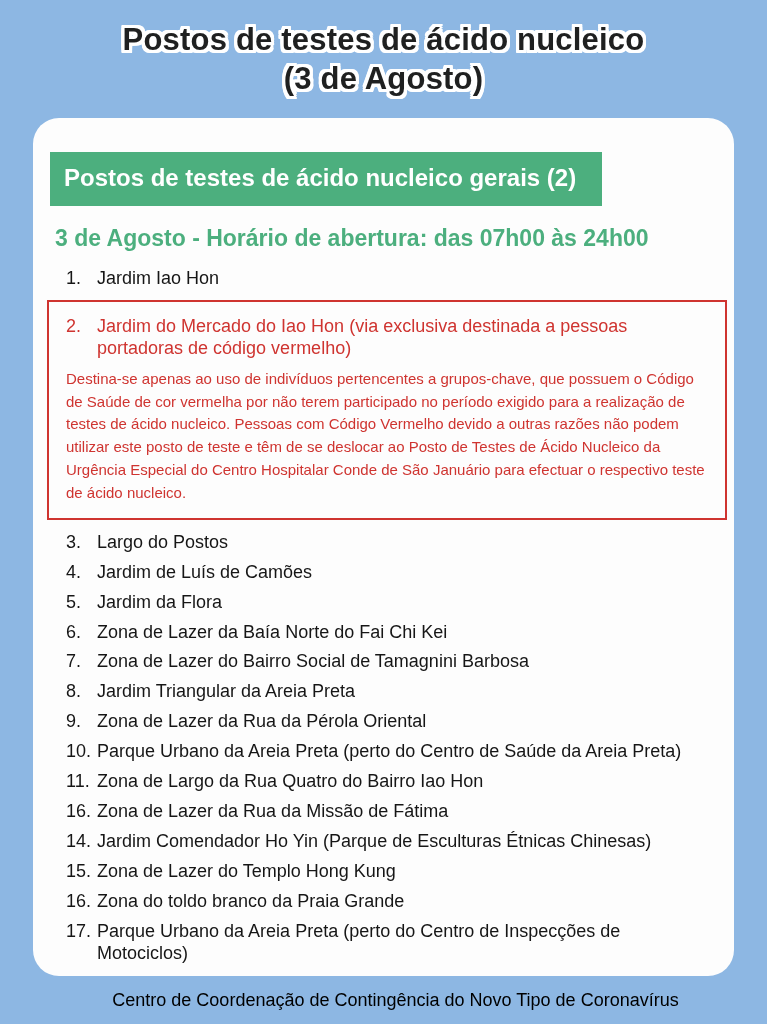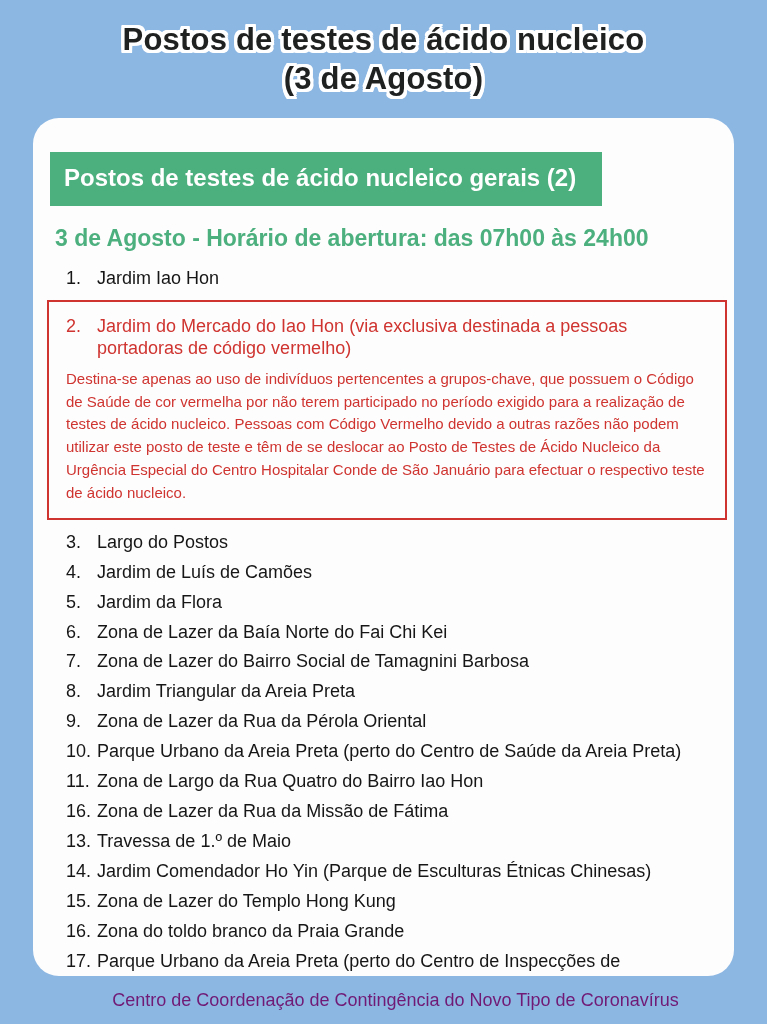--- a/index.html
+++ b/index.html
@@ -82,21 +82,21 @@
   .note{
     color:var(--red);
     font-size:15px;line-height:1.52;
     margin:8px 2px 0 17px;
   }
 
   
   .footer{
     flex:1;
     display:flex;align-items:center;justify-content:center;
-    color:#701a75;
+    color:#000000;
     font-size:18px;
     padding-left:24px;
   }
 </style>
 </head>
 <body>
 
 <div class="page">
 
   <div class="header">
@@ -152,24 +152,20 @@
         </div>
         <div class="row">
           <span class="num">11.</span>
           <span class="txt">Zona de Largo da Rua Quatro do Bairro Iao Hon</span>
         </div>
         <div class="row">
           <span class="num">16.</span>
           <span class="txt">Zona de Lazer da Rua da Missão de Fátima</span>
         </div>
         <div class="row">
-          <span class="num">13.</span>
-          <span class="txt">Travessa de 1.º de Maio</span>
-        </div>
-        <div class="row">
           <span class="num">14.</span>
           <span class="txt">Jardim Comendador Ho Yin (Parque de Esculturas Étnicas Chinesas)</span>
         </div>
         <div class="row">
           <span class="num">15.</span>
           <span class="txt">Zona de Lazer do Templo Hong Kung</span>
         </div>
         <div class="row">
           <span class="num">16.</span>
           <span class="txt">Zona do toldo branco da Praia Grande</span>

